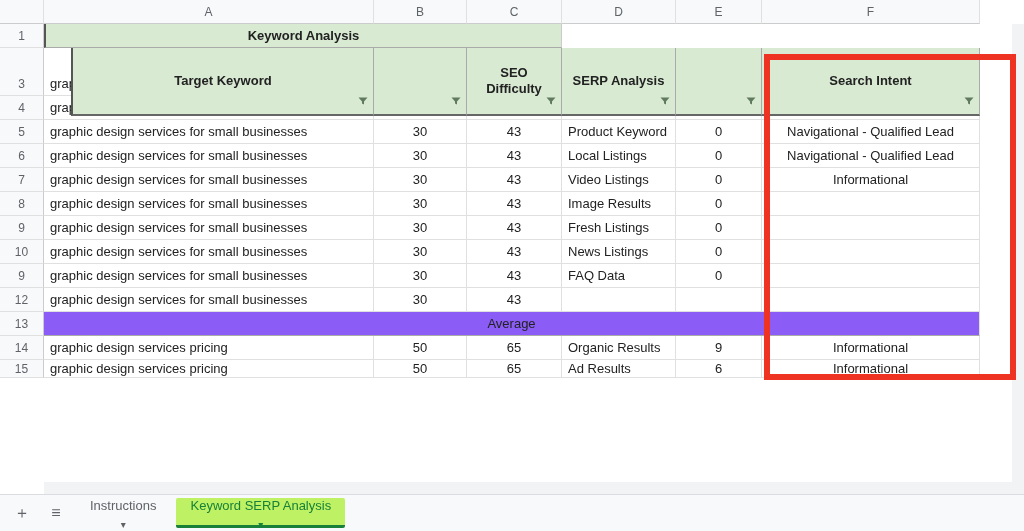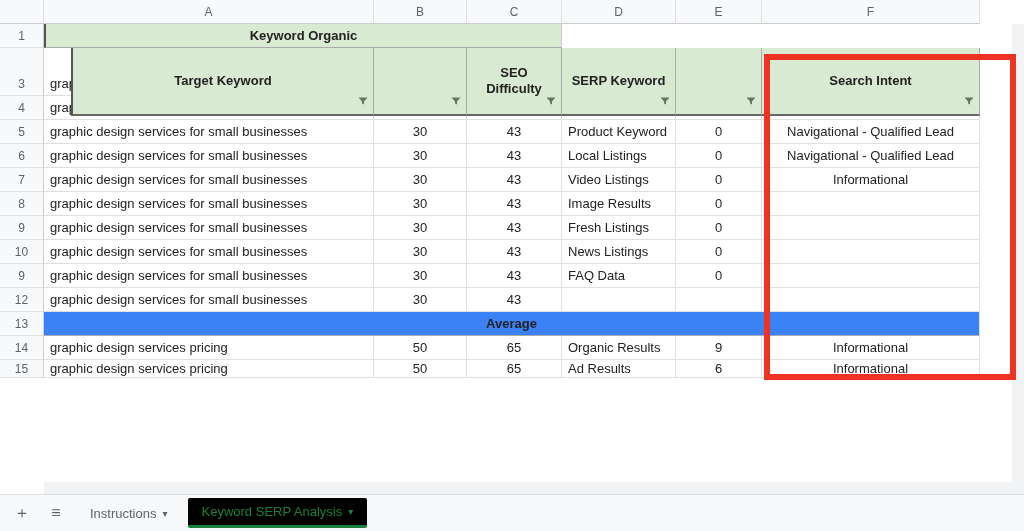--- a/index.html
+++ b/index.html
@@ -82,22 +82,22 @@
   }
   .subhead .filter {
     position: absolute;
     right: 4px;
     bottom: 4px;
     color: #5f7a5f;
     font-size: 11px;
   }
   .row2 { height: 68px; }
   .avg-row {
-    background: #3b82f6;
-    font-weight: bold;
+    background: #8b5cf6;
+    font-weight: normal;
     border-bottom: 1px solid #aaa;
   }
   .selected-range {
     outline: 2px solid #1a73e8;
     outline-offset: -1px;
     margin-top: 32px;
   }
   .red-highlight {
     position: absolute;
     border: 6px solid #e32;
@@ -130,23 +130,24 @@
   .tab {
     height: 30px;
     padding: 0 14px;
     display: flex;
     align-items: center;
     gap: 6px;
     font-size: 13px;
     cursor: pointer;
     color: #5f6368;
     border-radius: 2px;
+    flex-direction: column;
   }
   .tab.active {
-    background: #000000;
+    background: #bef264;
     color: #188038;
     font-weight: 500;
     border-bottom: 3px solid #188038;
   }
   .tab .caret { font-size: 10px; }
   .scrollbar {
     position: absolute;
     right: 0;
     top: 24px;
     bottom: 37px;
@@ -170,21 +171,21 @@
 
   <div class="corner"></div>
   <div class="colhead">A</div>
   <div class="colhead">B</div>
   <div class="colhead">C</div>
   <div class="colhead">D</div>
   <div class="colhead">E</div>
   <div class="colhead">F</div>
 
   <div class="rowhead">1</div>
-  <div class="merged-title" style="grid-column: 2 / span 3; border-left:2px solid #555;">Keyword Organic</div>
+  <div class="merged-title" style="grid-column: 2 / span 3; border-left:2px solid #555;">Keyword Analysis</div>
   <div class="merged-title selected-range" style="grid-column: 5 / span 3; position:relative;">Search Intent Analysis</div>
 
   <div class="rowhead row2" style="height:68px;">2</div>
   <div class="subhead row2" style="border-left:2px solid #555;margin-left:27px;">
     <span>Target Keyword</span>
     <span class="filter"><svg class="filter-icon" viewBox="0 0 24 24">
           <path fill="#5f7a5f" d="M3 5h18l-7 8v6l-4-2v-4z"></path>
         </svg></span>
   </div>
   <div class="subhead row2">
@@ -192,21 +193,21 @@
           <path fill="#5f7a5f" d="M3 5h18l-7 8v6l-4-2v-4z"></path>
         </svg></span>
   </div>
   <div class="subhead row2">
     <span>SEO Difficulty</span>
     <span class="filter"><svg class="filter-icon" viewBox="0 0 24 24">
           <path fill="#5f7a5f" d="M3 5h18l-7 8v6l-4-2v-4z"></path>
         </svg></span>
   </div>
   <div class="subhead row2">
-    <span>SERP Keyword</span>
+    <span>SERP Analysis</span>
     <span class="filter"><svg class="filter-icon" viewBox="0 0 24 24">
           <path fill="#5f7a5f" d="M3 5h18l-7 8v6l-4-2v-4z"></path>
         </svg></span>
   </div>
   <div class="subhead row2">
     <span class="filter"><svg class="filter-icon" viewBox="0 0 24 24">
           <path fill="#5f7a5f" d="M3 5h18l-7 8v6l-4-2v-4z"></path>
         </svg></span>
   </div>
   <div class="subhead row2">

